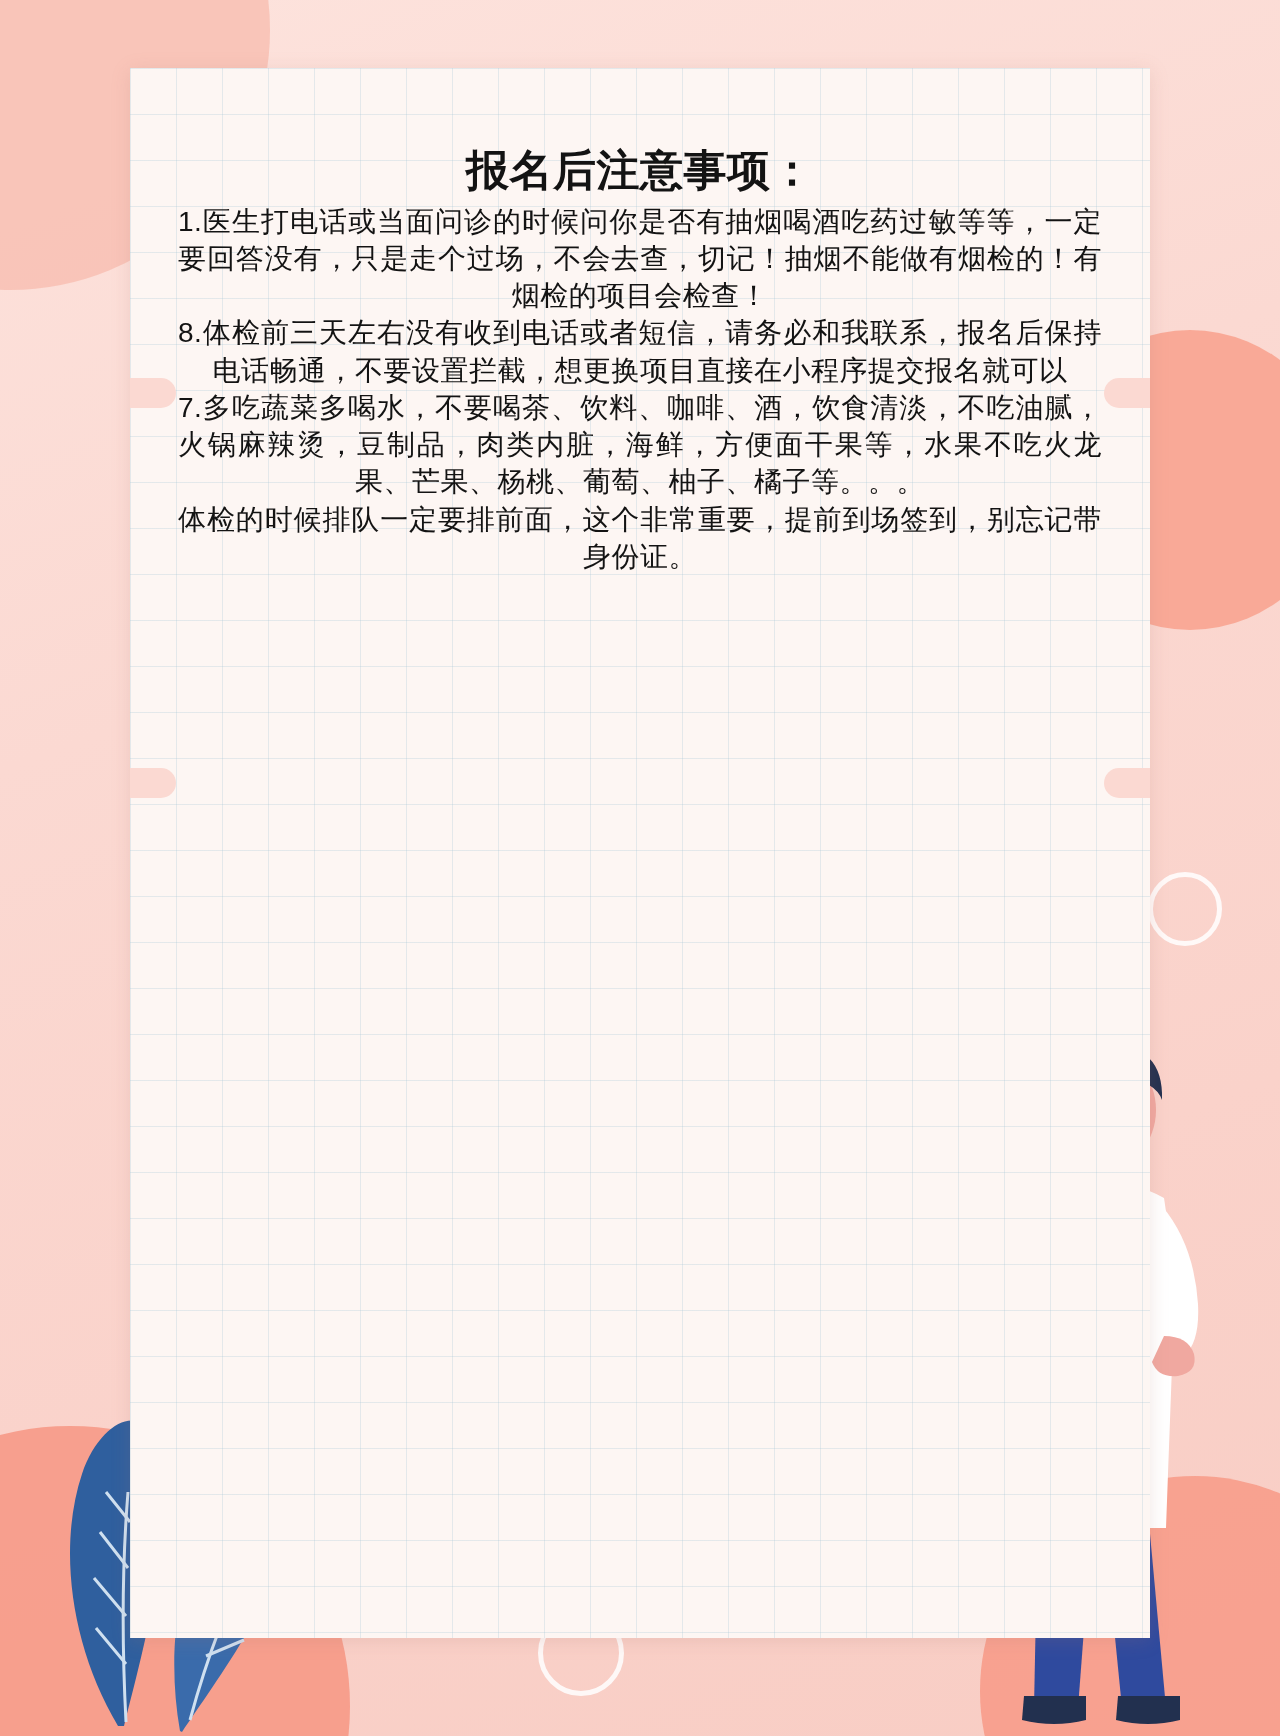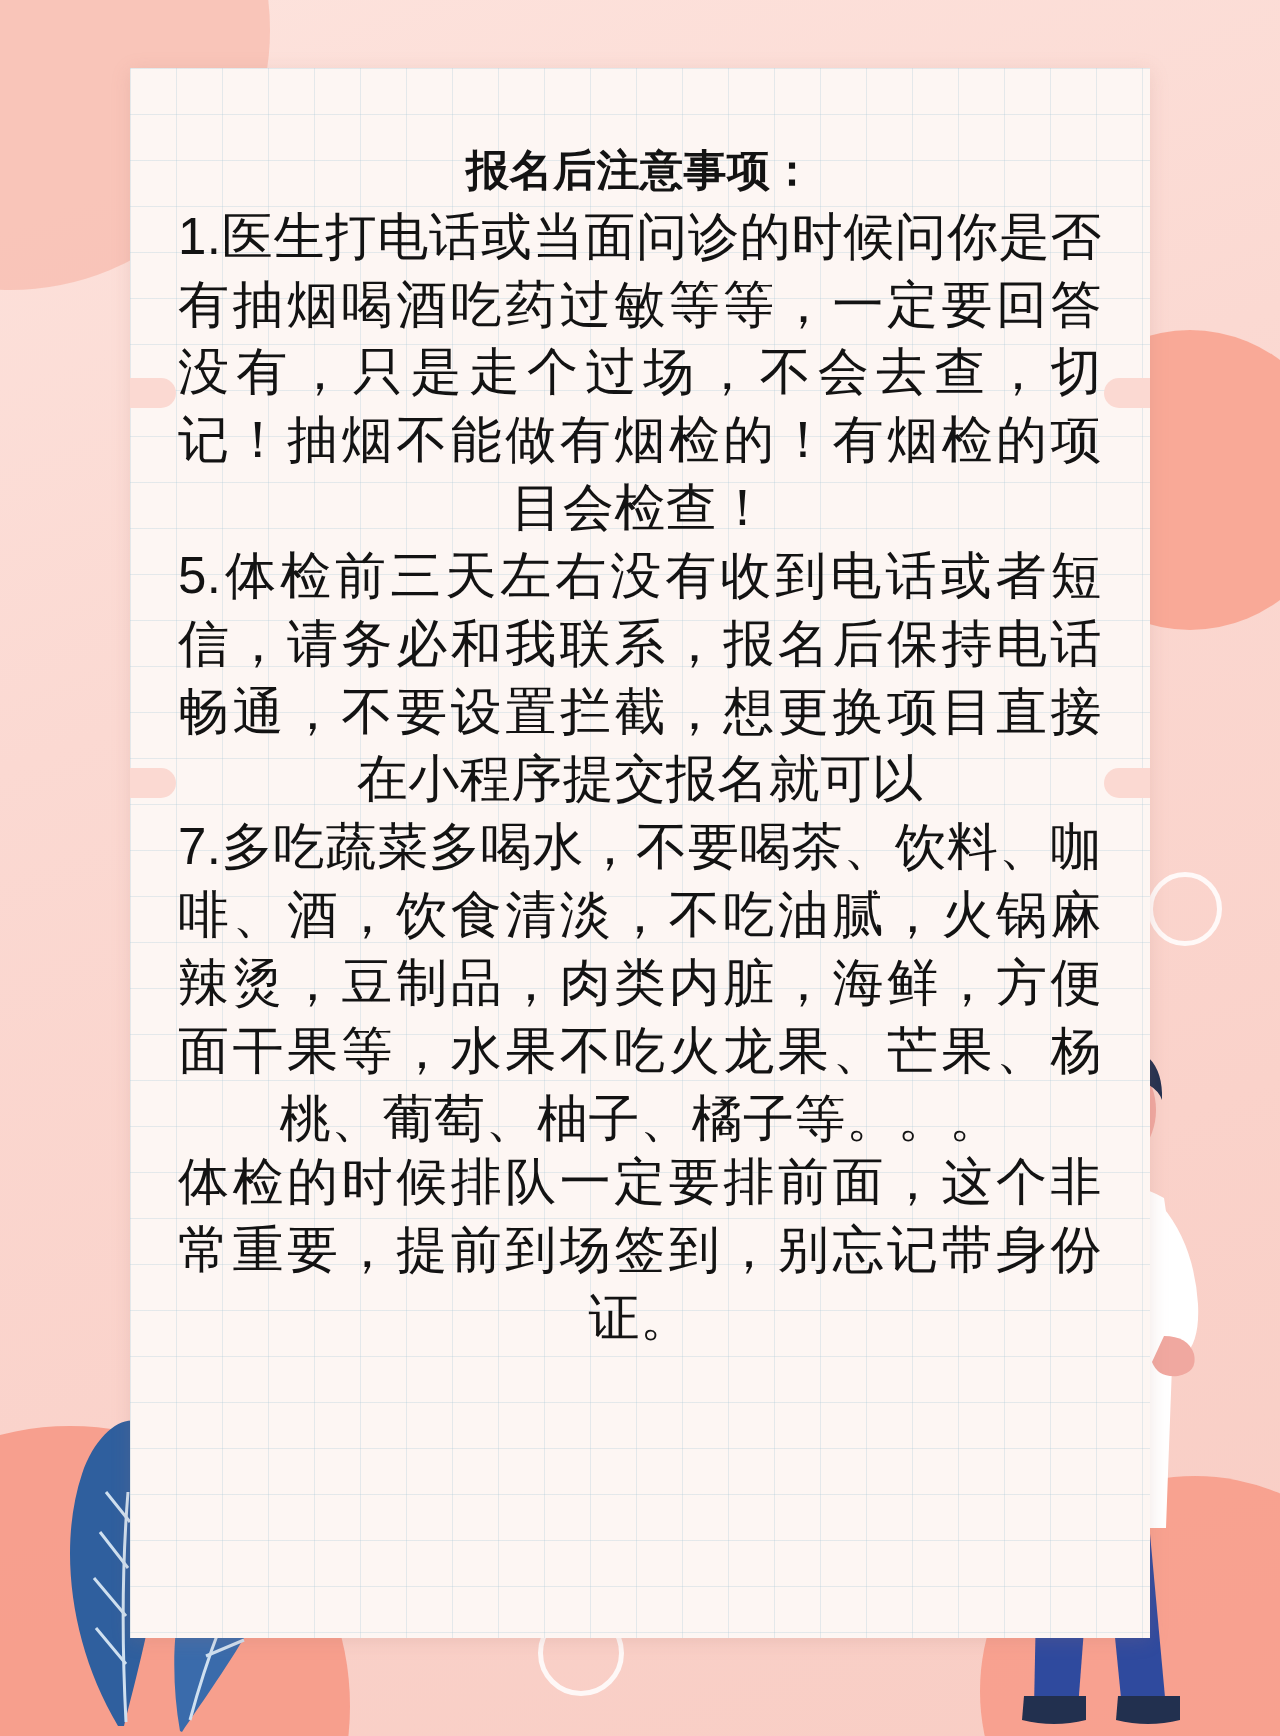--- a/index.html
+++ b/index.html
@@ -127,30 +127,30 @@
     text-align: center;
     font-size: 43px;
     line-height: 1.32;
     color: #131313;
     font-family: "Liberation Sans", sans-serif;
     margin: 0 0 4px 0;
     letter-spacing: .5px;
   }
 
   .note-para {
-    font-size: 51px;
+    font-size: 28px;
     line-height: 1.33;
     color: #131313;
     text-align: justify;
     text-align-last: center;
     margin: 0;
     letter-spacing: .5px;
     text-indent: 0;
   }
-  .note-para.center-last { text-align-last: center; font-family: Liberation Mono, monospace; }
+  .note-para.center-last { text-align-last: center; }
 
   
 </style>
 </head>
 <body>
 
 <div class="poster">
 
   <div class="blob blob-top-left"></div>
   <div class="blob blob-right-peach"></div>
@@ -205,19 +205,19 @@
 
   <div class="note-card">
     <div class="notch l1"></div>
     <div class="notch l2"></div>
     <div class="notch right r1"></div>
     <div class="notch right r2"></div>
 
     <div class="note-inner">
       <h1 class="note-title">报名后注意事项：</h1>
       <p class="note-para">1.医生打电话或当面问诊的时候问你是否有抽烟喝酒吃药过敏等等，一定要回答没有，只是走个过场，不会去查，切记！抽烟不能做有烟检的！有烟检的项目会检查！</p>
-      <p class="note-para">5.体检前三天左右没有收到电话或者短信，请务必和我联系，报名后保持电话畅通，不要设置拦截，想更换项目直接在小程序提交报名就可以</p>
+      <p class="note-para">8.体检前三天左右没有收到电话或者短信，请务必和我联系，报名后保持电话畅通，不要设置拦截，想更换项目直接在小程序提交报名就可以</p>
       <p class="note-para">7.多吃蔬菜多喝水，不要喝茶、饮料、咖啡、酒，饮食清淡，不吃油腻，火锅麻辣烫，豆制品，肉类内脏，海鲜，方便面干果等，水果不吃火龙果、芒果、杨桃、葡萄、柚子、橘子等。。。</p>
       <p class="note-para center-last">体检的时候排队一定要排前面，这个非常重要，提前到场签到，别忘记带身份证。</p>
     </div>
   </div>
 
 </div>
 
 </body></html>

